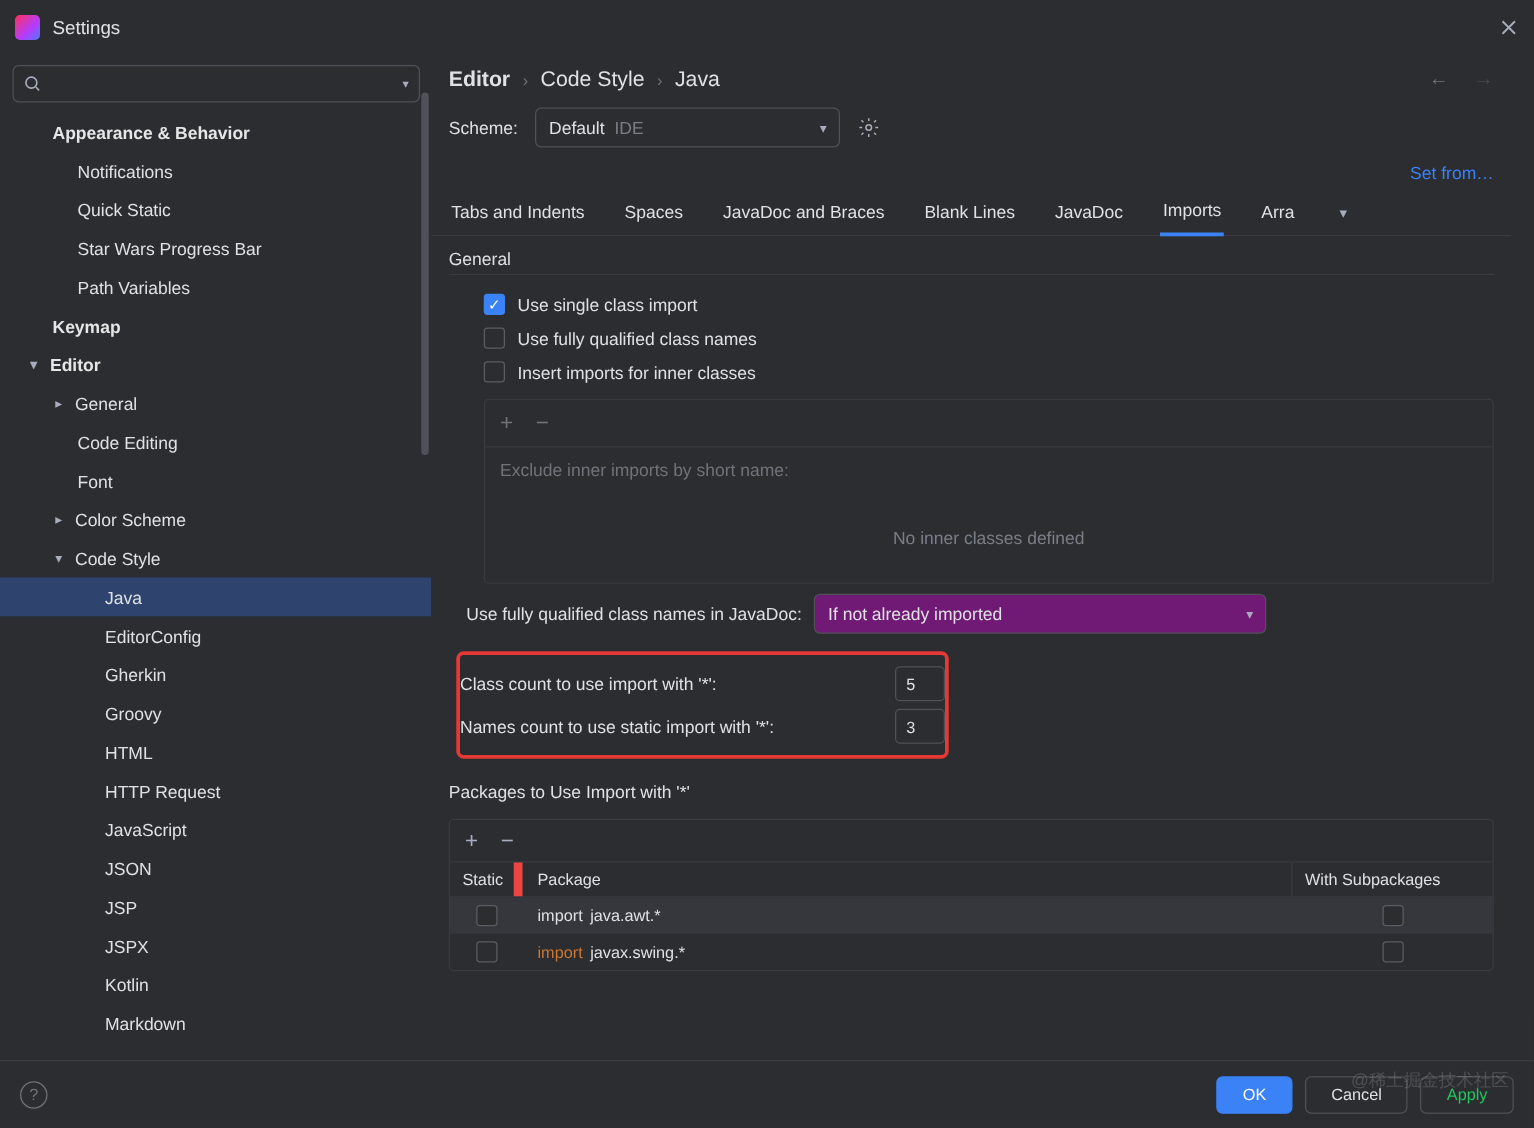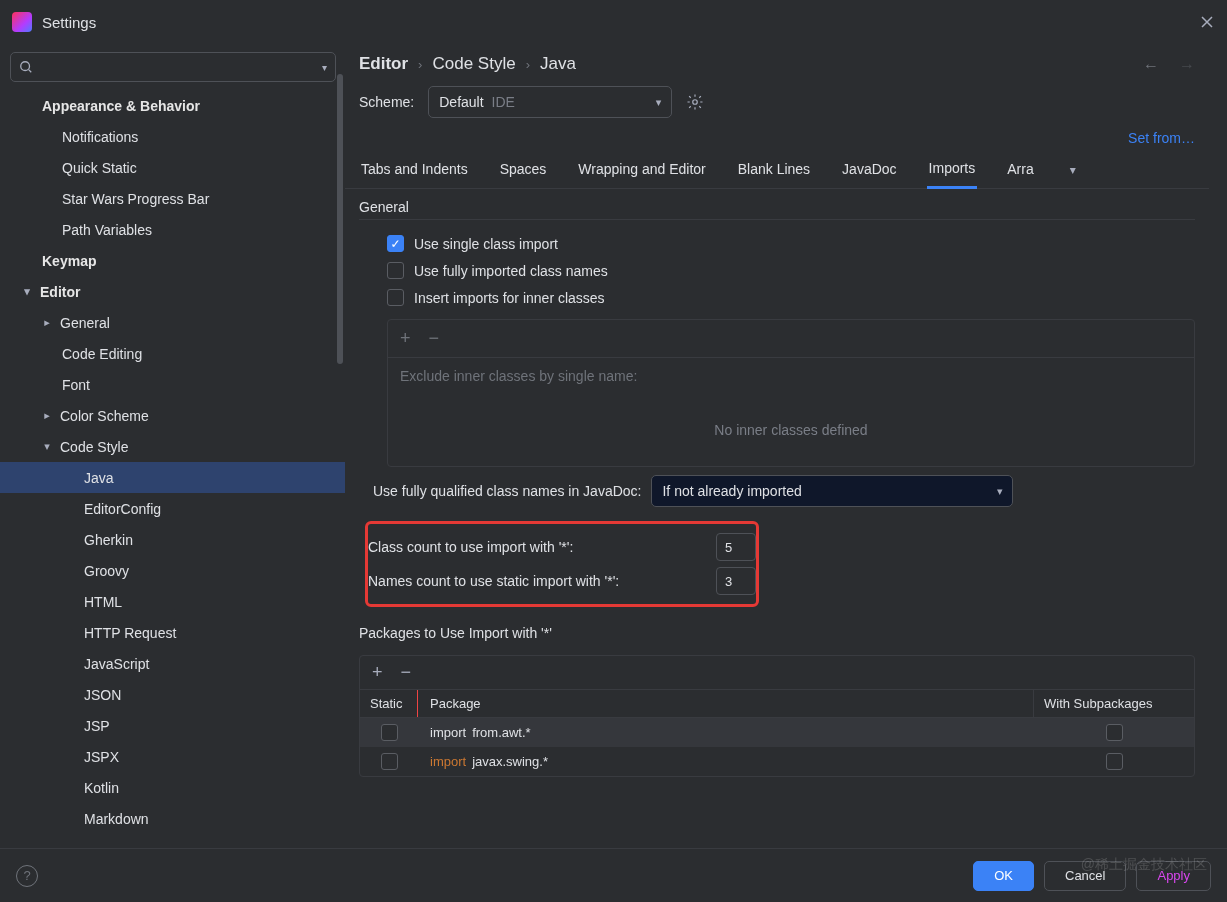--- a/index.html
+++ b/index.html
@@ -49,43 +49,43 @@
 .section { padding:10px 14px 0 14px; }
 .section-head { color:#dfe1e5; margin-bottom:10px; border-bottom:1px solid #393b40; padding-bottom:4px; font-size:14px; }
 .check-row { display:flex; align-items:center; gap:10px; padding:5px 0 5px 28px; }
 .chk { width:17px; height:17px; border:1px solid #5a5d63; border-radius:3px; display:inline-flex; align-items:center; justify-content:center; background:#2b2d30; }
 .chk.checked { background:#3b82f6; border-color:#3b82f6; color:#fff; font-size:12px; }
 .inner-panel { margin:8px 0 0 28px; border:1px solid #393b40; border-radius:4px; background:#2b2d30; }
 .panel-toolbar { display:flex; gap:18px; padding:8px 12px; color:#6f737a; font-size:18px; border-bottom:1px solid #393b40; }
 .panel-hint { padding:10px 12px; color:#6f737a; font-size:14px; }
 .panel-center { padding:28px 0; text-align:center; color:#7a7e87; }
 .field-row { display:flex; align-items:center; gap:10px; padding:8px 0 8px 28px; }
-.wide-dd { width:362px; height:32px; background:#0f172a; border:1px solid #4e5157; border-radius:5px; display:flex; align-items:center; padding:0 10px; justify-content:space-between; }
+.wide-dd { width:362px; height:32px; background:#701a75; border:1px solid #4e5157; border-radius:5px; display:flex; align-items:center; padding:0 10px; justify-content:space-between; }
 .highlight-box { border:3px solid #e53935; border-radius:6px; margin:6px 0 6px 20px; padding:6px 0; width:394px; }
 .num-row { display:flex; align-items:center; justify-content:space-between; padding:3px 0; gap:8px; }
 .num-input { width:40px; height:28px; background:#2b2d30; border:1px solid #4e5157; border-radius:4px; color:#dfe1e5; padding:0 8px; font-size:13px; }
 .pkg-section { padding:12px 14px 5px 14px; }
 .table-wrap { border:1px solid #393b40; border-radius:4px; margin-top:4px; }
 .table-toolbar { display:flex; gap:18px; padding:6px 12px; color:#a8adbd; font-size:18px; border-bottom:1px solid #393b40; }
 .thead { display:flex; border-bottom:1px solid #393b40; font-size:13px; color:#dfe1e5; }
-.th-static { width:58px; padding:6px 10px; border-right:1px solid #ef4444; }
+.th-static { width:58px; padding:6px 10px; border-right:7px solid #ef4444; }
 .th-pkg { flex:1; padding:6px 12px; border-right:1px solid #393b40; }
 .th-sub { width:160px; padding:6px 10px; }
 .trow { display:flex; align-items:center; font-size:13px; height:29px; }
 .trow.sel { background:#35373c; }
 .td-static { width:58px; display:flex; justify-content:center; }
 .td-pkg { flex:1; padding:0 12px; display:flex; gap:6px; }
 .td-sub { width:160px; display:flex; justify-content:center; }
 .kw-orange { color:#cc7832; }
 .footer { position:absolute; bottom:0; left:0; right:0; height:54px; border-top:1px solid #393b40; display:flex; align-items:center; justify-content:space-between; padding:0 16px; background:#2b2d30; }
 .help-circle { width:22px; height:22px; border:1.5px solid #6f737a; border-radius:50%; display:flex; align-items:center; justify-content:center; color:#6f737a; font-size:13px; cursor:pointer; }
 .footer-btns { display:flex; gap:10px; }
 .btn { height:30px; padding:0 20px; border-radius:5px; border:1px solid #4e5157; background:#2b2d30; color:#dfe1e5; cursor:pointer; font-size:13px; display:flex; align-items:center; }
 .btn.primary { background:#3b82f6; border-color:#3b82f6; color:#fff; font-weight:500; }
-.btn.disabled { color:#d946ef;text-align:right; }
+.btn.disabled { color:#22c55e;text-align:right; }
 .watermark { position:absolute; right:20px; bottom:28px; color:rgba(200,200,200,0.22); font-size:14px; pointer-events:none; }
 svg { display:block; }
 </style>
 </head>
 <body>
 
 <div class="titlebar">
   <div class="titlebar-left">
     <div class="app-icon"></div>
     <span class="title-text">Settings</span>
@@ -226,50 +226,50 @@
       </span>
     </div>
 
     <div class="setfrom-row">
       <span class="setfrom">Set from…</span>
     </div>
 
     <div class="tabs" id="tabs">
         <span class="tab">Tabs and Indents</span>
         <span class="tab">Spaces</span>
-        <span class="tab">Wrapping and Editor</span>
+        <span class="tab">JavaDoc and Braces</span>
         <span class="tab">Blank Lines</span>
         <span class="tab">JavaDoc</span>
         <span class="tab active">Imports</span>
         <span class="tab overflow">Arra</span>
         <span class="tabs-more">▾</span>
       </div>
 
     <div class="section">
       <div class="section-head">General</div>
       <div id="checks">
           <div class="check-row">
             <span class="chk checked">✓</span>
             <span>Use single class import</span>
           </div>
           <div class="check-row">
             <span class="chk"></span>
-            <span>Use fully imported class names</span>
+            <span>Use fully qualified class names</span>
           </div>
           <div class="check-row">
             <span class="chk"></span>
             <span>Insert imports for inner classes</span>
           </div>
         </div>
       <div class="inner-panel">
         <div class="panel-toolbar">
           <span style="cursor:pointer">+</span>
           <span style="cursor:pointer">−</span>
         </div>
-        <div class="panel-hint">Exclude inner classes by single name:</div>
+        <div class="panel-hint">Exclude inner imports by short name:</div>
         <div class="panel-center">No inner classes defined</div>
       </div>
     </div>
 
     <div class="field-row">
       <span>Use fully qualified class names in JavaDoc:</span>
       <div class="wide-dd">
         <span>If not already imported</span>
         <span class="dd-chev">▾</span>
       </div>
@@ -298,21 +298,21 @@
           <div class="th-pkg">Package</div>
           <div class="th-sub">With Subpackages</div>
         </div>
         <div id="pkg-rows">
             <div class="trow sel">
               <div class="td-static">
                 <span class="chk"></span>
               </div>
               <div class="td-pkg">
                 <span>import </span>
-                <span>from.awt.*</span>
+                <span>java.awt.*</span>
               </div>
               <div class="td-sub">
                 <span class="chk"></span>
               </div>
             </div>
             <div class="trow">
               <div class="td-static">
                 <span class="chk"></span>
               </div>
               <div class="td-pkg">

